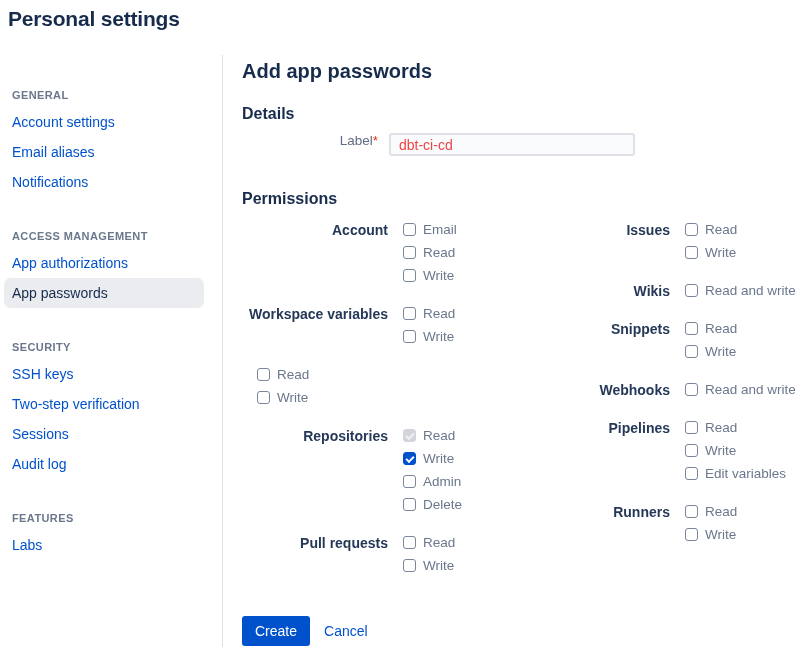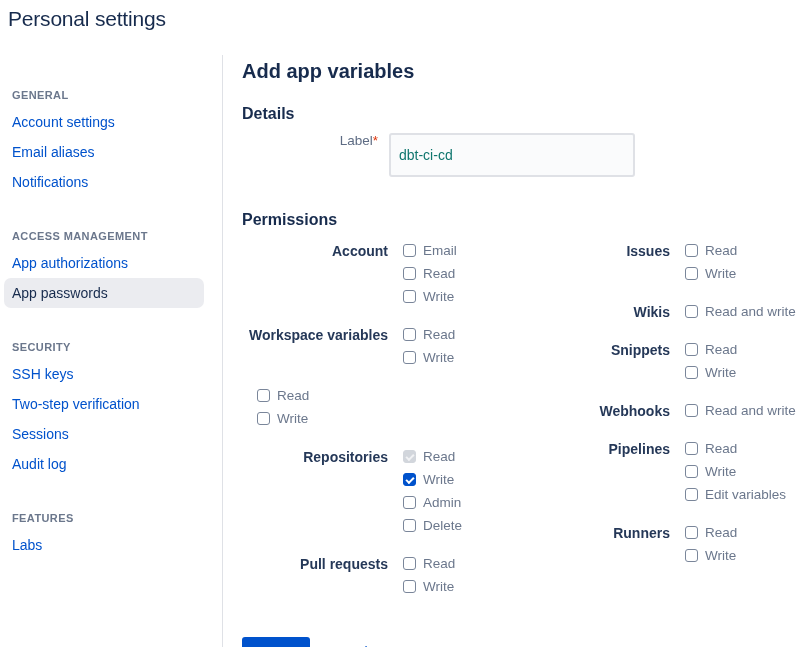--- a/index.html
+++ b/index.html
@@ -7,21 +7,21 @@
     width: 808px; height: 647px;
     background: #ffffff;
     font-family: "Liberation Sans", sans-serif;
     color: #172B4D;
     overflow: hidden;
     position: relative;
   }
   
   .page-title {
     position: absolute; left: 8px; top: 7px;
-    font-size: 21px; font-weight: 400; color: #172B4D;
+    font-size: 21px; font-weight: 700; color: #172B4D;
     letter-spacing: -0.2px;
   }
   
   .sidebar {
     position: absolute; left: 4px; top: 56px; width: 200px;
   }
   .side-section { margin-bottom: 20px; margin-top: 27px; }
   .side-heading {
     padding: 6px 8px;
     font-size: 11px; font-weight: 700; color: #6B778C;
@@ -61,26 +61,26 @@
     margin-top: 10px;
     display: flex; 
   }
   .field-label {
     width: 136px; margin-right: 11px;
     text-align: right;
     font-size: 13.5px; color: #5E6C84;
   }
   .req { color: #DE350B; }
   .text-input {
-    width: 246px; height: 44px;
+    width: 246px; height: 23px;
     border: 2px solid #DFE1E6; border-radius: 3px;
     background: #FAFBFC;
     padding: 0 8px;
     font-family: "Liberation Sans", sans-serif;
-    font-size: 14px; color: #0f766e;
+    font-size: 14px; color: #ef4444;
     outline: none;
   }
   .permissions-heading { margin-top: 34px; }
   .perm-columns {
     margin-top: 14px;
     display: flex; align-items: flex-start;
   }
   .perm-col-left  { width: 268px; }
   .perm-col-right { margin-left: 42px; }
   .perm-group {
@@ -174,21 +174,21 @@
     </div>
     <div class="side-section">
       <div class="side-heading">FEATURES</div>
       <div class="side-item">Labs</div>
     </div>
   </nav>
 
 <div class="v-divider"></div>
 
 <main class="main">
-  <h2 class="main-heading">Add app variables</h2>
+  <h2 class="main-heading">Add app passwords</h2>
 
   <h3 class="sub-heading details-heading">Details</h3>
 
   <div class="form-row">
     <div class="field-label">
       <span>Label</span><span class="req">*</span>
     </div>
     <input class="text-input" type="text" value="dbt-ci-cd" style="">
   </div>
 

